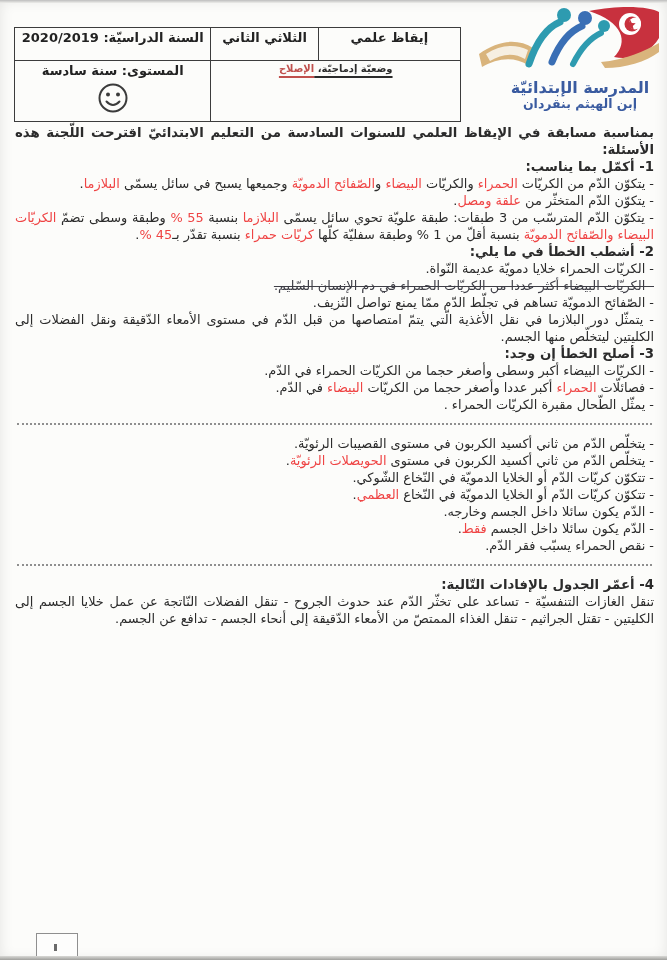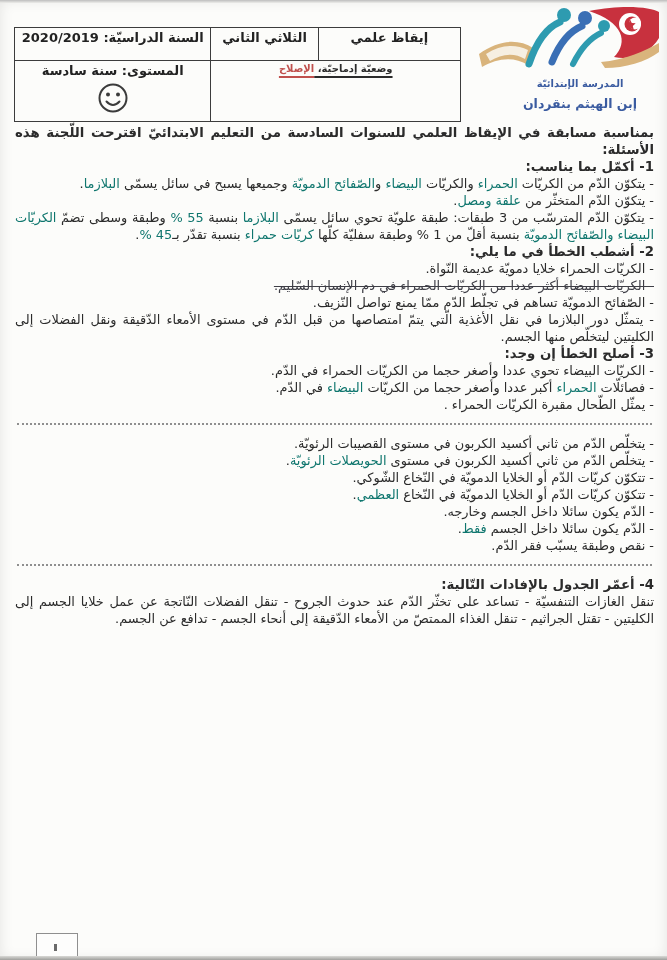--- a/index.html
+++ b/index.html
@@ -35,35 +35,35 @@
   td.cell-term{width:102px;vertical-align:middle;}
   td.cell-year{width:195px;vertical-align:middle;}
   td.cell-situation{vertical-align:middle;font-size:10px;}
   .situation-prefix{color:#2b2b2b;text-decoration:underline;text-decoration-thickness:1.5px;text-underline-offset:4px;}
   .situation-answer{color:#c0504d;text-decoration:underline;text-decoration-thickness:1.5px;text-underline-offset:4px;}
   td.cell-level{padding-top:4px;}
   .smiley-wrap{margin-top:2px;} 
   .school-logo{position:absolute;top:4px;right:2px;width:192px;height:114px;}
   .school-logo svg{display:block;}
   .logo-text{position:absolute;right:10px;color:#3a5ba0;font-weight:bold;text-align:center;line-height:1.25;width:150px;}
-  .logo-line1{top:74px;font-size:10px;letter-spacing:0.5px;}
+  .logo-line1{top:74px;font-size:16px;letter-spacing:0.5px;}
   .logo-line2{top:92px;font-size:12.5px;letter-spacing:0.5px;}
 
   
   .content{
     padding:4px 13px 0 15px;
     font-size:12.9px;
     line-height:17px;
     text-align:justify;
     text-align-last:right;
   }
   .content p{margin:0;}
   .content p.title{font-weight:bold;font-size:13.3px;color:#1d1d1d;}
   .seg-n{color:#2b2b2b;}
-  .seg-r{color:#0f766e;}
+  .seg-r{color:#ef4444;}
   .strike{text-decoration:line-through;text-decoration-thickness:1.4px;color:#3e3e46;}
   .strike .seg-n{color:#3e3e46;}
   .sep{
     border-bottom:2px dotted #8f8f8f;
     height:0;margin:10px 2px 10px 2px;
   }
 
   
   .table-fragment{
     position:absolute;left:36px;top:933px;
@@ -145,31 +145,31 @@
       <p class="title"><span class="seg-n">1- أكمّل بما يناسب:</span></p>
       <p class="line"><span class="seg-n">- يتكوّن الدّم من الكريّات </span><span class="seg-r">الحمراء</span><span class="seg-n"> والكريّات </span><span class="seg-r">البيضاء</span><span class="seg-n"> و</span><span class="seg-r">الصّفائح الدمويّة</span><span class="seg-n"> وجميعها يسبح في سائل يسمّى </span><span class="seg-r">البلازما</span><span class="seg-n">.</span></p>
       <p class="line"><span class="seg-n">- يتكوّن الدّم المتخثّر من </span><span class="seg-r">علقة ومصل</span><span class="seg-n">.</span></p>
       <p class="line"><span class="seg-n">- يتكوّن الدّم المترسّب من 3 طبقات: طبقة علويّة تحوي سائل يسمّى </span><span class="seg-r">البلازما</span><span class="seg-n"> بنسبة </span><span class="seg-r">55 %</span><span class="seg-n"> وطبقة وسطى تضمّ </span><span class="seg-r">الكريّات البيضاء والصّفائح الدمويّة</span><span class="seg-n"> بنسبة أقلّ من 1 % وطبقة سفليّة كلّها </span><span class="seg-r">كريّات حمراء</span><span class="seg-n"> بنسبة تقدّر بـ</span><span class="seg-r">45 %</span><span class="seg-n">.</span></p>
       <p class="title"><span class="seg-n">2- أشطب الخطأ في ما يلي:</span></p>
       <p class="line"><span class="seg-n">- الكريّات الحمراء خلايا دمويّة عديمة النّواة.</span></p>
       <p class="line strike"><span class="seg-n">- الكريّات البيضاء أكثر عددا من الكريّات الحمراء في دم الإنسان السّليم.</span></p>
       <p class="line"><span class="seg-n">- الصّفائح الدمويّة تساهم في تجلّط الدّم ممّا يمنع تواصل النّزيف.</span></p>
       <p class="line"><span class="seg-n">- يتمثّل دور البلازما في نقل الأغذية الّتي يتمّ امتصاصها من قبل الدّم في مستوى الأمعاء الدّقيقة ونقل الفضلات إلى الكليتين ليتخلّص منها الجسم.</span></p>
       <p class="title"><span class="seg-n">3- أصلح الخطأ إن وجد:</span></p>
-      <p class="line"><span class="seg-n">- الكريّات البيضاء تحوي عددا وأصغر حجما من الكريّات الحمراء في الدّم.</span></p>
+      <p class="line"><span class="seg-n">- الكريّات البيضاء أكبر وسطى وأصغر حجما من الكريّات الحمراء في الدّم.</span></p>
       <p class="line"><span class="seg-n">- فصائلّات </span><span class="seg-r">الحمراء</span><span class="seg-n"> أكبر عددا وأصغر حجما من الكريّات </span><span class="seg-r">البيضاء</span><span class="seg-n"> في الدّم.</span></p>
       <p class="line"><span class="seg-n">- يمثّل الطّحال مقبرة الكريّات الحمراء .</span></p>
       <div class="sep"></div>
       <p class="line"><span class="seg-n">- يتخلّص الدّم من ثاني أكسيد الكربون في مستوى القصيبات الرئويّة.</span></p>
       <p class="line"><span class="seg-n">- يتخلّص الدّم من ثاني أكسيد الكربون في مستوى </span><span class="seg-r">الحويصلات الرئويّة</span><span class="seg-n">.</span></p>
       <p class="line"><span class="seg-n">- تتكوّن كريّات الدّم أو الخلايا الدمويّة في النّخاع الشّوكي.</span></p>
       <p class="line"><span class="seg-n">- تتكوّن كريّات الدّم أو الخلايا الدمويّة في النّخاع </span><span class="seg-r">العظمي</span><span class="seg-n">.</span></p>
       <p class="line"><span class="seg-n">- الدّم يكون سائلا داخل الجسم وخارجه.</span></p>
       <p class="line"><span class="seg-n">- الدّم يكون سائلا داخل الجسم </span><span class="seg-r">فقط</span><span class="seg-n">.</span></p>
-      <p class="line"><span class="seg-n">- نقص وطبقة يسبّب فقر الدّم.</span></p>
+      <p class="line"><span class="seg-n">- نقص الحمراء يسبّب فقر الدّم.</span></p>
       <div class="sep"></div>
       <p class="title"><span class="seg-n">4- أعمّر الجدول بالإفادات التّالية:</span></p>
       <p class="line"><span class="seg-n">تنقل الغازات التنفسيّة - تساعد على تخثّر الدّم عند حدوث الجروح - تنقل الفضلات النّاتجة عن عمل خلايا الجسم إلى الكليتين - تقتل الجراثيم - تنقل الغذاء الممتصّ من الأمعاء الدّقيقة إلى أنحاء الجسم - تدافع عن الجسم.</span></p>
     </div>
 
   <div class="table-fragment">
     <div class="mark"></div>
   </div>
 
   <div class="scan-edge-bottom"></div>

